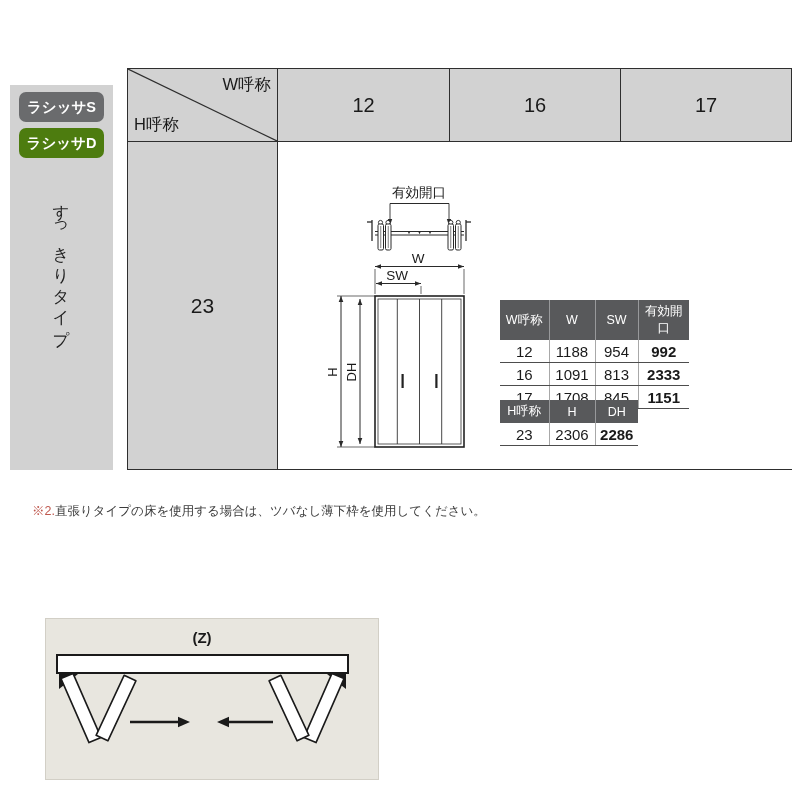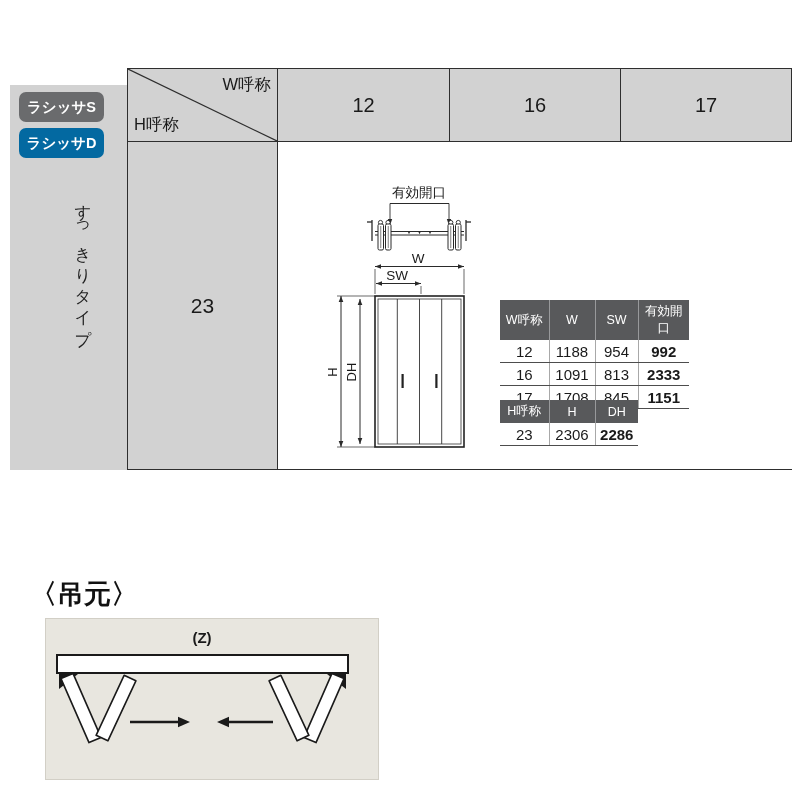--- a/index.html
+++ b/index.html
@@ -1,23 +1,23 @@
 <!DOCTYPE html>
 <html><head>
 <meta charset="utf-8">
 <style>
   html,body{margin:0;padding:0;background:#fff;}
   .page{position:relative;width:800px;height:800px;background:#fff;overflow:hidden;
         font-family:"Liberation Sans",sans-serif;color:#1a1a1a;}
   
-  .sidebar{position:absolute;left:10px;top:85px;width:103px;height:385px;background:#d2d2d2;padding-left:44px;}
+  .sidebar{position:absolute;left:10px;top:85px;width:103px;height:385px;background:#d2d2d2;}
   .badge{position:absolute;left:9px;width:85px;height:30px;border-radius:7px;
          color:#fff;font-size:14.5px;font-weight:bold;display:flex;align-items:center;justify-content:center;}
   .badge-s{top:7px;background:#6a6b6d;}
-  .badge-d{top:43px;background:#0369a1;text-align:right;}
+  .badge-d{top:43px;background:#4d7c0f;text-align:right;}
   .vlabel{position:absolute;top:108px;left:50%;transform:translateX(-50%);
           writing-mode:vertical-rl;font-size:16.5px;letter-spacing:2px;color:#1f1f1f;}
   
   .hcell0{position:absolute;left:127px;top:68px;width:151px;height:74px;background:#d2d2d2;
           border:1.6px solid #2e2e2e;box-sizing:border-box;}
   .hcell0 svg{position:absolute;left:0;top:0;width:100%;height:100%;}
   .wlab{position:absolute;top:5px;right:6px;font-size:16.5px;}
   .hlab{position:absolute;bottom:5px;left:6px;font-size:16.5px;}
   .hcell{position:absolute;top:68px;height:74px;background:#d2d2d2;border:1.6px solid #2e2e2e;
          border-left:none;box-sizing:border-box;display:flex;align-items:center;justify-content:center;
@@ -203,23 +203,25 @@
     <tbody>
       <tr>
         <td>23</td>
         <td>2306</td>
         <td>2286</td>
       </tr>
     </tbody>
   </table>
 
   <div class="notes">
+    <div class="note">
+      <span class="mk">※2.</span><span>直張りタイプの床を使用する場合は、ツバなし薄下枠を使用してください。</span>
+    </div>
   </div>
 
-  <div class="hang-title">〈吊元〉</div>
   <svg class="hang-svg" viewBox="0 0 334 162">
     <rect x="0.5" y="0.5" width="333" height="161" fill="#e8e6df" stroke="#d2cfc6" stroke-width="1"></rect>
     <text x="157" y="25" text-anchor="middle" font-size="15" font-weight="bold">(Z)</text>
     <rect x="12" y="37" width="291" height="18" fill="#fff" stroke="#1a1a1a" stroke-width="2"></rect>
     <polygon points="14,56 33,56 14,71" fill="#1a1a1a"></polygon>
     <polygon points="301,56 282,56 301,71" fill="#1a1a1a"></polygon>
     <g fill="#fff" stroke="#1a1a1a" stroke-width="1.6" stroke-linejoin="round">
       <polygon points="16,60.6 28,55.4 56,119.4 44,124.6"></polygon>
       <polygon points="79.1,57.3 90.9,62.8 62.9,122.8 51.1,117.3"></polygon>
       <polygon points="299,60.6 287,55.4 259,119.4 271,124.6"></polygon>

